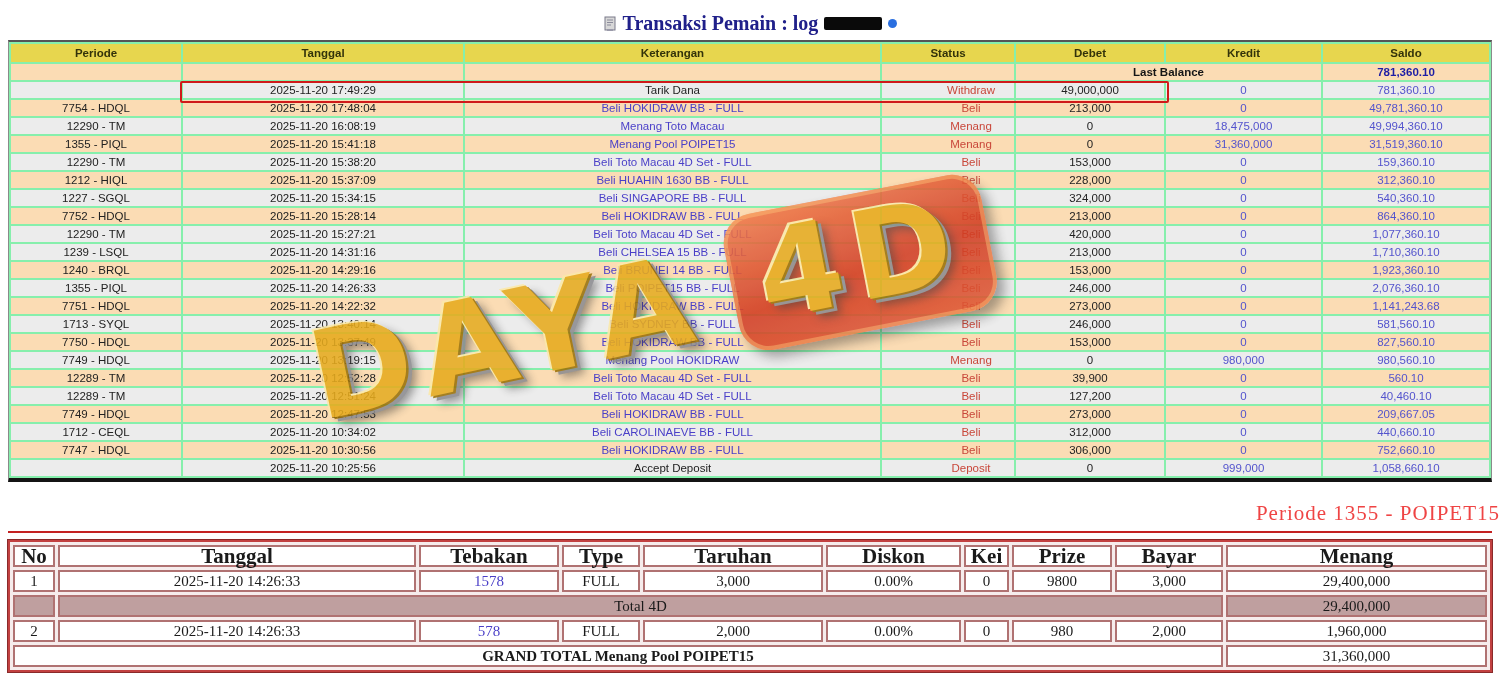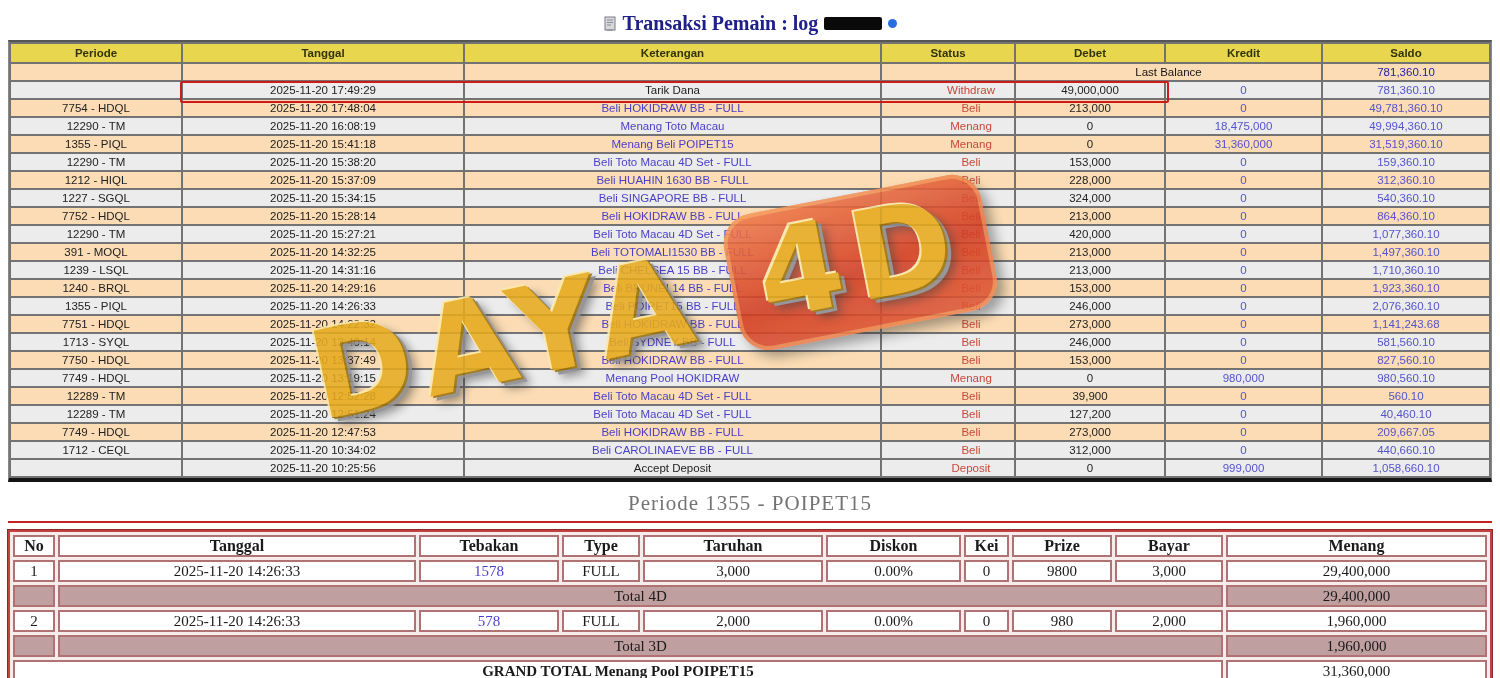--- a/index.html
+++ b/index.html
@@ -15,30 +15,30 @@
     font-size:20px;color:#20208a;
   }
   .doc-icon{display:inline-block;line-height:0;}
   .redact{display:inline-block;width:58px;height:13px;background:#0a0a0a;border-radius:2px;}
   .dot{width:9px;height:9px;border-radius:50%;background:#2a6fe0;display:inline-block;}
 
   
   .tx-wrap{
     position:relative;margin:5px 8px 0;
     border:1px solid #8a8a8a;border-top:2px solid #555;border-bottom:4px solid #141414;
-    background:#737373;
+    background:#86efac;
   }
   table.tx{width:100%;border-collapse:separate;border-spacing:2px;table-layout:fixed;font-size:11.5px;}
   .tx th{background:#e7d64e;color:#33330a;font-weight:bold;padding:2px 0;line-height:14px;font-size:11.5px;}
   .tx td{text-align:center;padding:1px 2px;line-height:14px;white-space:nowrap;overflow:hidden;color:#222;}
   .tx tr.peach td{background:#fbdcb4;}
   .tx tr.gray td{background:#ececec;}
   .tx .st{color:#c9473a;padding-left:48px;}
   .tx .kre,.tx .sal{color:#5353cd;}
-  .tx tr.lastbal td{font-weight:normal;color:#161616;margin-left:32px;}
+  .tx tr.lastbal td{font-weight:bold;color:#161616;margin-left:32px;}
   .tx tr.lastbal .sal{color:#1d1da5;}
   .lnk{color:#4a3fc8;cursor:pointer;}
   .hl-box{position:absolute;border:2px solid #cf1a1a;border-radius:2px;pointer-events:none;z-index:4;}
 
   
   .watermark{
     position:absolute;left:305px;top:238px;transform:rotate(-12deg);
     display:flex;align-items:center;gap:34px;opacity:.88;pointer-events:none;z-index:5;
     font-family:"DejaVu Sans",sans-serif;font-weight:bold;
   }
@@ -48,30 +48,30 @@
   }
   .wm-badge{
     background:linear-gradient(170deg,#f07c4c 0%,#d23d22 55%,#e05a36 100%);
     border-radius:30px;padding:4px 28px 12px;
     box-shadow:inset 0 0 0 4px rgba(255,190,110,.45),6px 8px 12px rgba(40,40,40,.45);
     transform:rotate(1deg);
   }
 
   
   .periode-heading{
-    text-align:center;font-family:"Liberation Serif",serif;font-size:21px;
-    letter-spacing:1px;color:#737373;margin-top:9px;
+    text-align:right;font-family:"Liberation Serif",serif;font-size:21px;
+    letter-spacing:1px;color:#ef4444;margin-top:19px;
   }
   .redline{border:none;border-top:2px solid #c42222;margin:5px 8px 7px;}
 
   
   .bet-wrap{margin:0 8px;border:2px solid #c24141;outline:1px solid #8a2a2a;background:#f6ecec;padding:0;}
   table.bet{width:100%;border-collapse:separate;border-spacing:3px;table-layout:fixed;
     font-family:"Liberation Serif",serif;font-size:15px;color:#1a1a1a;}
-  .bet th{background:#fff;border:2px solid #b07272;font-weight:bold;font-size:16px;padding:0;line-height:18px;}
+  .bet th{background:#fff;border:2px solid #b07272;font-weight:bold;font-size:21px;padding:0;line-height:18px;}
   .bet td{background:#fff;border:2px solid #b07272;text-align:center;padding:0;line-height:18px;}
   .bet tr.total td{background:#bf9f9f;}
   .bet td.bold{font-weight:bold;}
 </style>
 </head>
 <body>
 
 <div class="titlebar">
   <span class="doc-icon">
     <svg width="14" height="16" viewBox="0 0 14 16">
@@ -141,21 +141,21 @@
           <td>2025-11-20 16:08:19</td>
           <td><a class="lnk">Menang Toto Macau</a></td>
           <td class="st">Menang</td>
           <td class="deb">0</td>
           <td class="kre">18,475,000</td>
           <td class="sal">49,994,360.10</td>
         </tr>
         <tr class="peach">
           <td>1355 - PIQL</td>
           <td>2025-11-20 15:41:18</td>
-          <td><a class="lnk">Menang Beli POIPET15</a></td>
+          <td><a class="lnk">Menang Pool POIPET15</a></td>
           <td class="st">Menang</td>
           <td class="deb">0</td>
           <td class="kre">31,360,000</td>
           <td class="sal">31,519,360.10</td>
         </tr>
         <tr class="gray">
           <td>12290 - TM</td>
           <td>2025-11-20 15:38:20</td>
           <td><a class="lnk">Beli Toto Macau 4D Set - FULL</a></td>
           <td class="st">Beli</td>
@@ -191,29 +191,20 @@
           <td class="sal">864,360.10</td>
         </tr>
         <tr class="gray">
           <td>12290 - TM</td>
           <td>2025-11-20 15:27:21</td>
           <td><a class="lnk">Beli Toto Macau 4D Set - FULL</a></td>
           <td class="st">Beli</td>
           <td class="deb">420,000</td>
           <td class="kre">0</td>
           <td class="sal">1,077,360.10</td>
-        </tr>
-        <tr class="peach">
-          <td>391 - MOQL</td>
-          <td>2025-11-20 14:32:25</td>
-          <td><a class="lnk">Beli TOTOMALI1530 BB - FULL</a></td>
-          <td class="st">Beli</td>
-          <td class="deb">213,000</td>
-          <td class="kre">0</td>
-          <td class="sal">1,497,360.10</td>
         </tr>
         <tr class="gray">
           <td>1239 - LSQL</td>
           <td>2025-11-20 14:31:16</td>
           <td><a class="lnk">Beli CHELSEA 15 BB - FULL</a></td>
           <td class="st">Beli</td>
           <td class="deb">213,000</td>
           <td class="kre">0</td>
           <td class="sal">1,710,360.10</td>
         </tr>
@@ -299,20 +290,29 @@
           <td class="sal">209,667.05</td>
         </tr>
         <tr class="gray">
           <td>1712 - CEQL</td>
           <td>2025-11-20 10:34:02</td>
           <td><a class="lnk">Beli CAROLINAEVE BB - FULL</a></td>
           <td class="st">Beli</td>
           <td class="deb">312,000</td>
           <td class="kre">0</td>
           <td class="sal">440,660.10</td>
+        </tr>
+        <tr class="peach">
+          <td>7747 - HDQL</td>
+          <td>2025-11-20 10:30:56</td>
+          <td><a class="lnk">Beli HOKIDRAW BB - FULL</a></td>
+          <td class="st">Beli</td>
+          <td class="deb">306,000</td>
+          <td class="kre">0</td>
+          <td class="sal">752,660.10</td>
         </tr>
         <tr class="gray">
           <td></td>
           <td>2025-11-20 10:25:56</td>
           <td>Accept Deposit</td>
           <td class="st">Deposit</td>
           <td class="deb">0</td>
           <td class="kre">999,000</td>
           <td class="sal">1,058,660.10</td>
         </tr>
@@ -382,24 +382,19 @@
           <td>2025-11-20 14:26:33</td>
           <td><a class="lnk">578</a></td>
           <td>FULL</td>
           <td>2,000</td>
           <td>0.00%</td>
           <td>0</td>
           <td>980</td>
           <td>2,000</td>
           <td>1,960,000</td>
         </tr>
-        <tr class="total">
-          <td></td>
-          <td colspan="8">Total 3D</td>
-          <td>1,960,000</td>
-        </tr>
         <tr>
           <td class="bold" colspan="9">GRAND TOTAL  Menang Pool POIPET15</td>
           <td>31,360,000</td>
         </tr>
       </tbody>
   </table>
 </div>
 
 </body></html>

